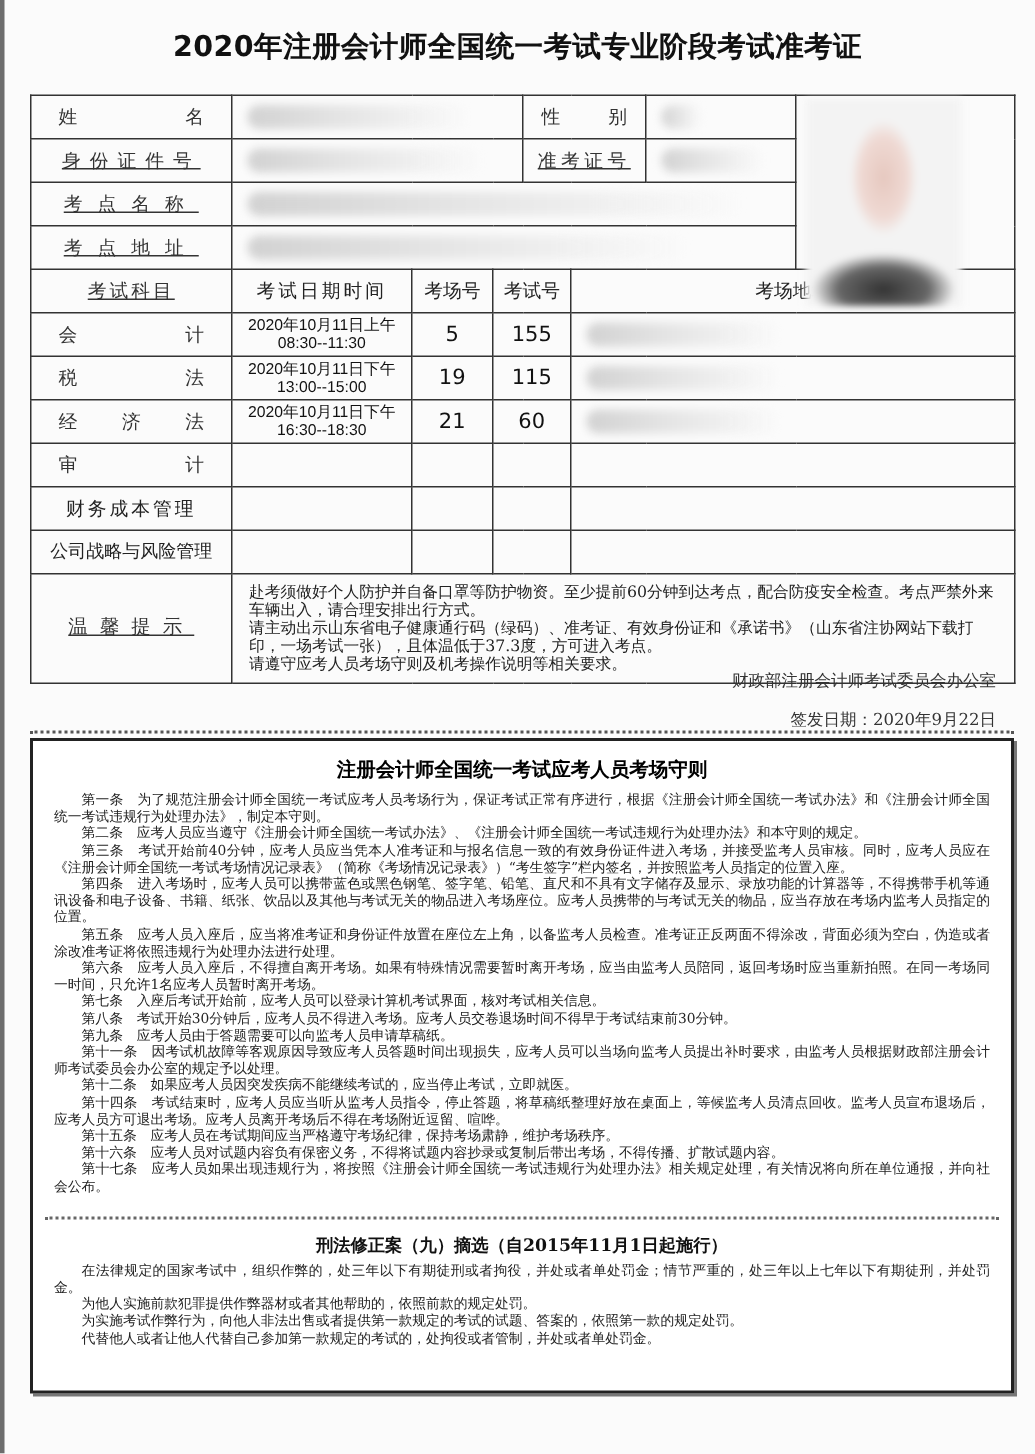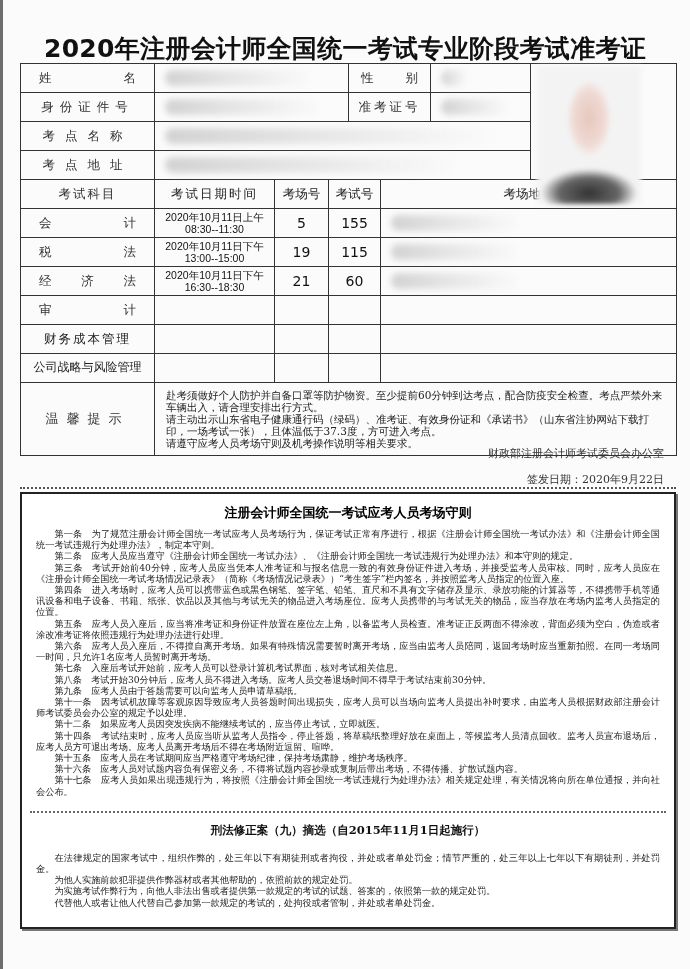--- a/index.html
+++ b/index.html
@@ -1,33 +1,33 @@
 <!DOCTYPE html>
 <html><head>
 <meta charset="utf-8">
 <style>
   * { box-sizing: border-box; margin: 0; padding: 0; }
   html, body { width: 690px; height: 969px; background: #fbfbfb; overflow: hidden; }
   body { position: relative; font-family: "DejaVu Serif", "Liberation Serif", serif; color: #222; }
   .left-edge { position: absolute; left: 0; top: 0; width: 3px; height: 969px; background: #6d6d6d; }
   .title {
-    position: absolute; left: 0; top: 32px; width: 690px; text-align: center;
+    position: absolute; left: 0; top: 18px; width: 690px; text-align: center;
     font-family: "DejaVu Sans", "Liberation Sans", sans-serif; font-weight: bold;
-    font-size: 25px; color: #111; letter-spacing: 0.3px;
+    font-size: 19px; color: #111; letter-spacing: 0.3px;
   }
   table.card {
     position: absolute; left: 20px; top: 63px; width: 656px;
     border-collapse: collapse; table-layout: fixed;
     font-size: 12.5px;
   }
   table.card td {
     border: 1.5px solid #333; height: 29px; text-align: center; vertical-align: middle;
     padding: 0 4px; line-height: 1.15;
   }
-  .lbl { letter-spacing: 6px; color: #333; }
+  .lbl { letter-spacing: 6px; color: #333; text-decoration: underline; }
   .lbl-spread { display: flex; justify-content: space-between; padding: 0 14px; color:#333; }
   .blur { background: linear-gradient(90deg, #d2d2d2, #e4e4e4 40%, #efefef 70%, transparent); filter: blur(3px); height: 16px; border-radius: 8px; margin: 0 6px; }
   .photo-cell { position: relative; padding: 0 !important; }
   .photo {
     position: absolute; left: 6px; top: 2px; width: 104px; height: 138px;
     background: radial-gradient(ellipse 28px 48px at 50% 38%, #e6c8bf 0%, #efd9d3 55%, transparent 80%),
                 radial-gradient(ellipse 60px 30px at 50% 92%, #333 0%, #666 50%, transparent 80%),
                 #f3f3f3;
     filter: blur(2px);
   }
@@ -38,21 +38,21 @@
   .footer-right { position: absolute; right: 26px; font-size: 11px; color: #333; }
   .dots { position: absolute; left: 20px; width: 656px; border-top: 2px dotted #555; }
   .rules-box {
     position: absolute; left: 20px; top: 492px; width: 656px; height: 437px;
     border: 2px solid #222; box-shadow: 2px 2px 0 #777; background: #fff;
     padding: 10px 14px 0 14px;
   }
   .rules-title { text-align: center; font-weight: bold; font-size: 13px; margin-bottom: 6px; color:#000000; }
   .rule { font-size: 9.2px; line-height: 11.2px; text-indent: 2em; color: #222; text-align: justify; }
   .inner-dots { border-top: 2px dotted #666; margin: 14px -6px 10px -6px; }
-  .law-title { text-align: center; font-weight: bold; font-size: 11.5px; margin-bottom: 14px; color:#111; }
+  .law-title { text-align: center; font-weight: bold; font-size: 11.5px; margin-bottom: 4px; color:#111; }
 </style>
 </head>
 <body>
 
 <div class="left-edge"></div>
 
 <div class="title">2020年注册会计师全国统一考试专业阶段考试准考证</div>
 
 <table class="card">
   <colgroup>

